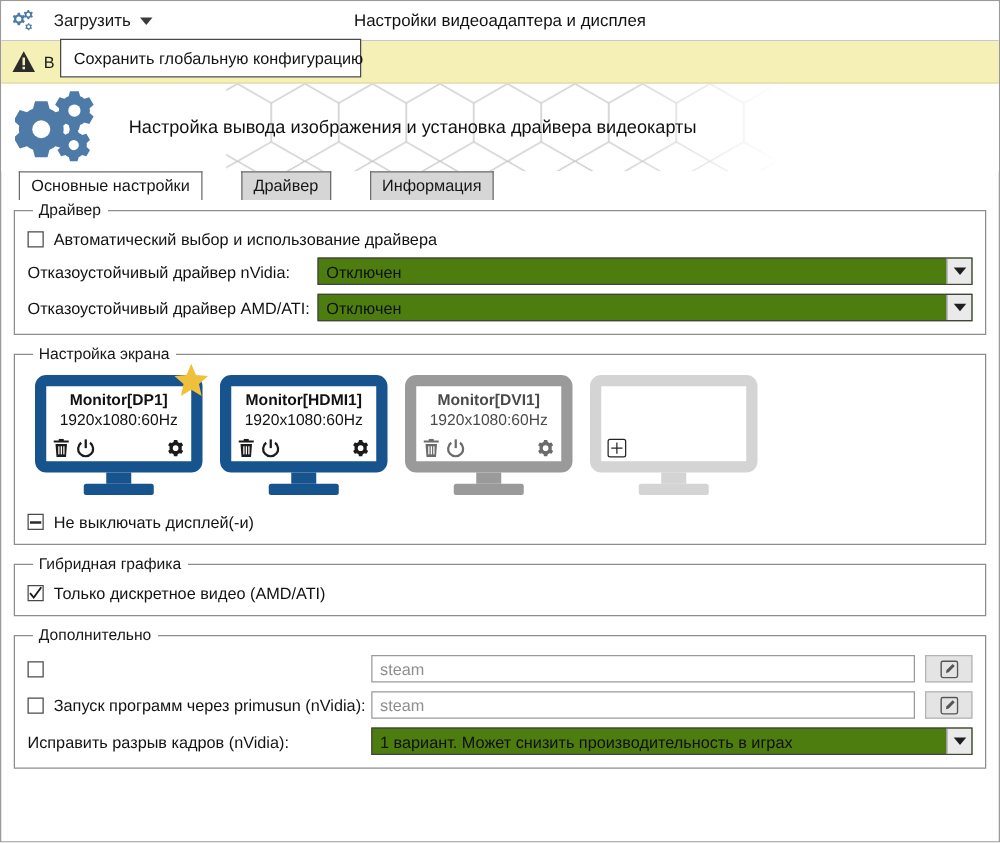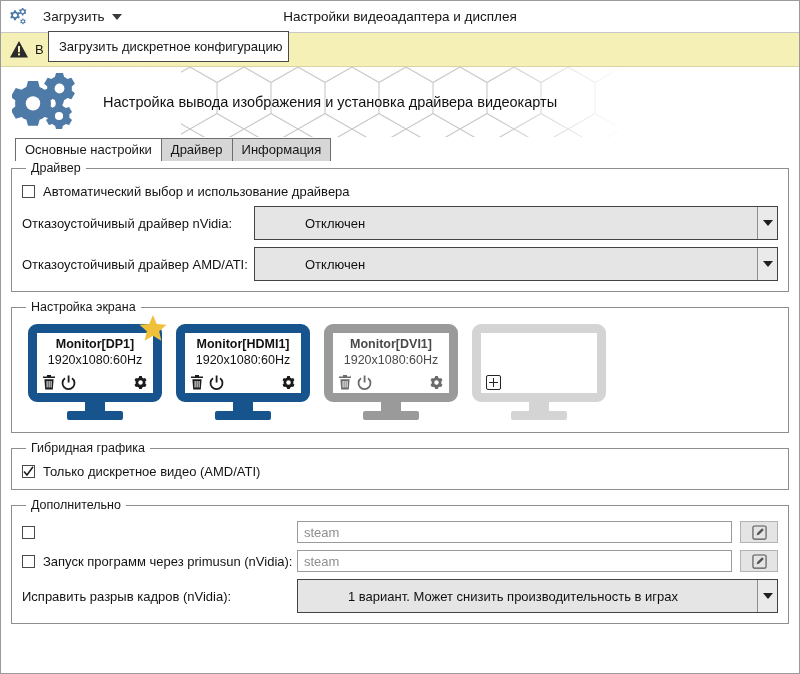--- a/index.html
+++ b/index.html
@@ -128,25 +128,26 @@
     position: relative;
     z-index: 2;
     font-size: 14.5px;
     color: #111;
     margin-left: 6px;
   }
 
   
   .tabstrip {
     display: flex;
-    align-items: center;
+    align-items: flex-start;
     padding-left: 14px;
     height: 24px;
     position: relative;
     z-index: 3;
+    gap: 32px;
   }
   .tab {
     border: 1px solid #6d6d6d;
     border-bottom: none;
     background: #d6d6d6;
     padding: 3px 9px 4px 9px;
     font-size: 13px;
     color: #161616;
     margin-right: -1px;
     cursor: default;
@@ -204,28 +205,27 @@
   .cb .mark { display: none; }
   .cb.checked .mark-check { display: block; }
   .cb.indeterminate .mark-dash { display: block; }
   .mark-dash {
     width: 9px; height: 2px; background: #2b2b2b;
   }
 
   
   .combo {
     flex: 1 1 auto;
-    height: 34px;
+    height: 22px;
     border: 1px solid #434343;
-    background: #e5e5e5;
+    background: #4d7c0f;
     display: flex; align-items: center;
     position: relative;
     cursor: default;
     min-width: 0;
-    padding-left: 44px;
   }
   .combo .val {
     font-size: 13px; color: #101010;
     padding-left: 6px;
     white-space: nowrap; overflow: hidden; text-overflow: ellipsis;
   }
   .combo .arrowbox {
     position: absolute; right: 0; top: 0; bottom: 0;
     width: 20px;
     border-left: 1px solid #8d8d8d;
@@ -367,21 +367,21 @@
   <div class="warnbar">
     <svg width="20" height="19" viewBox="0 0 20 19">
       <path fill="#2b2b2b" d="M10 1 L19 17.5 H1 Z"></path>
       <rect x="9" y="6" width="2" height="6.2" fill="#f5f0b5"></rect>
       <rect x="9" y="13.4" width="2" height="2" fill="#f5f0b5"></rect>
     </svg>
     <span class="warn-text">В</span>
   </div>
 
   <div class="dropdown">
-    <div class="dropdown-item">Загрузить дискретное конфигурацию</div>
+    <div class="dropdown-item">Сохранить глобальную конфигурацию</div>
   </div>
 
   <div class="banner">
     <svg class="hexlayer" width="800" height="70" viewBox="0 0 800 70">
       <defs>
         <pattern id="hexp" width="54" height="62" patternUnits="userSpaceOnUse">
           <path d="M27 0 L54 15.5 L54 46.5 L27 62 L0 46.5 L0 15.5 Z" fill="none" stroke="#9a9a9a" stroke-width="1.1"></path>
           <path d="M54 15.5 L81 0 M54 46.5 L81 62" fill="none" stroke="#9a9a9a" stroke-width="1.1"></path>
         </pattern>
         <linearGradient id="fadex" x1="0" y1="0" x2="1" y2="0">
@@ -559,20 +559,26 @@
           <div class="mon-screen">
             <div class="mon-icons">
               <span class="plus-box"></span>
             </div>
           </div>
           <div class="mon-neck"></div>
           <div class="mon-base"></div>
         </div>
       </div>
 
+      <div class="row" style="margin-top:12px">
+        <span class="cb indeterminate">
+          <span class="mark mark-dash"></span>
+        </span>
+        <span class="lbl">Не выключать дисплей(-и)</span>
+      </div>
     </fieldset>
 
     <fieldset class="group">
       <legend>Гибридная графика</legend>
       <div class="row">
         <span class="cb checked">
           <svg class="mark mark-check" width="11" height="11" viewBox="0 0 11 11">
             <path d="M1 5.5 L4 9 L10 0.8" fill="none" stroke="#1b1b1b" stroke-width="1.5"></path>
           </svg>
         </span>

